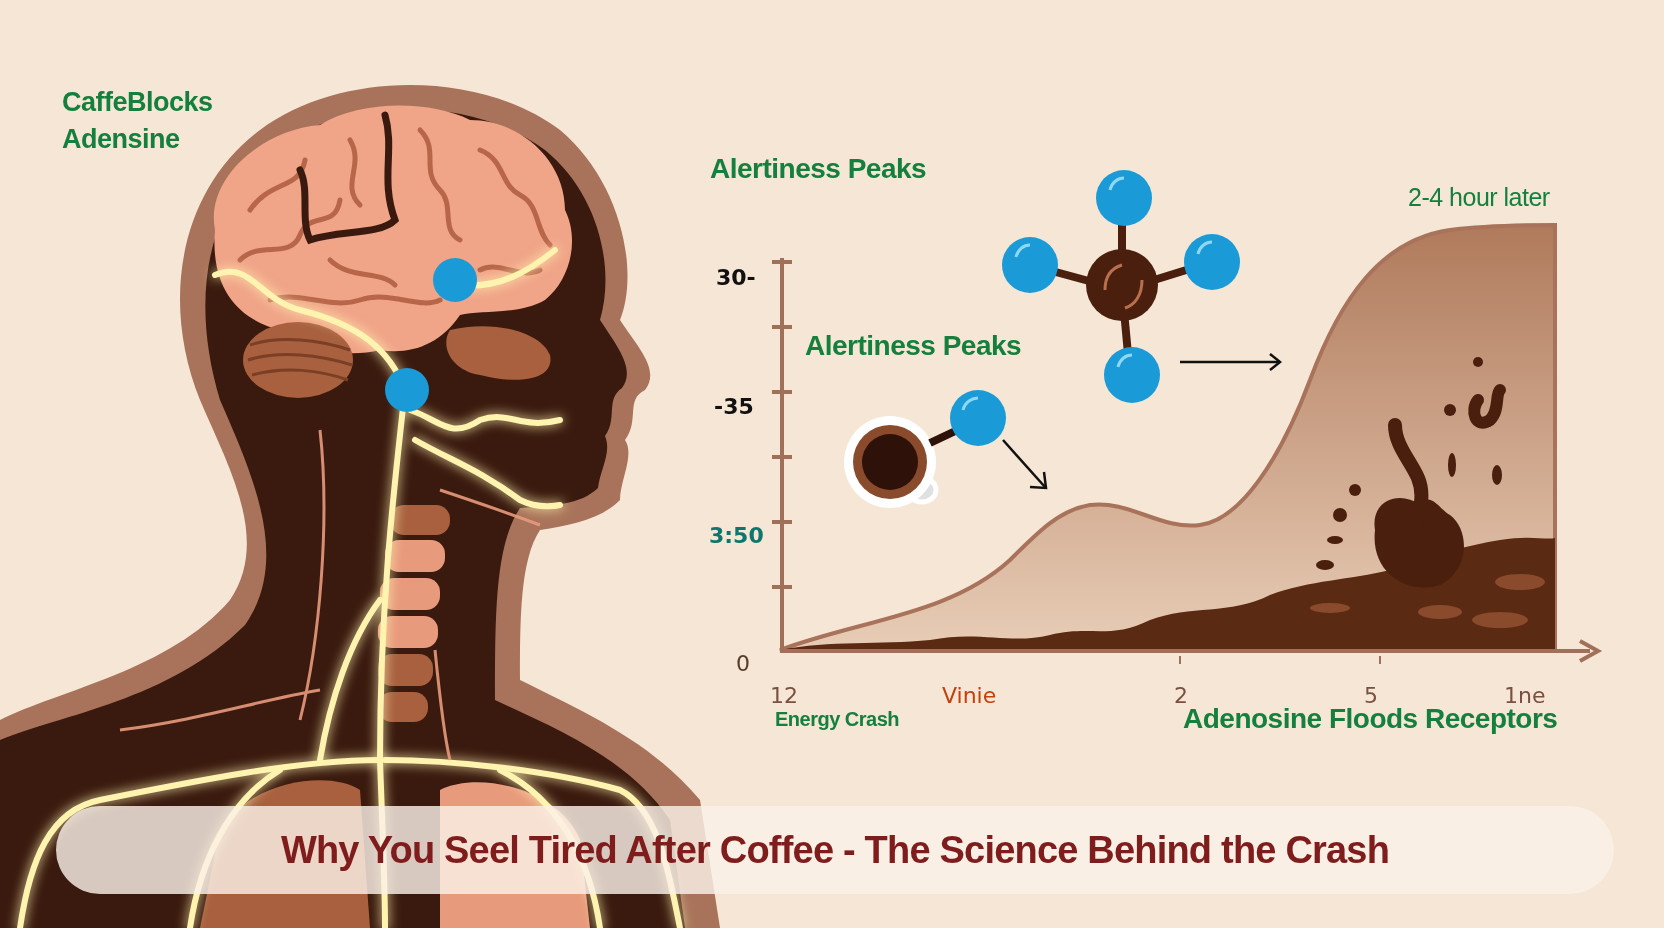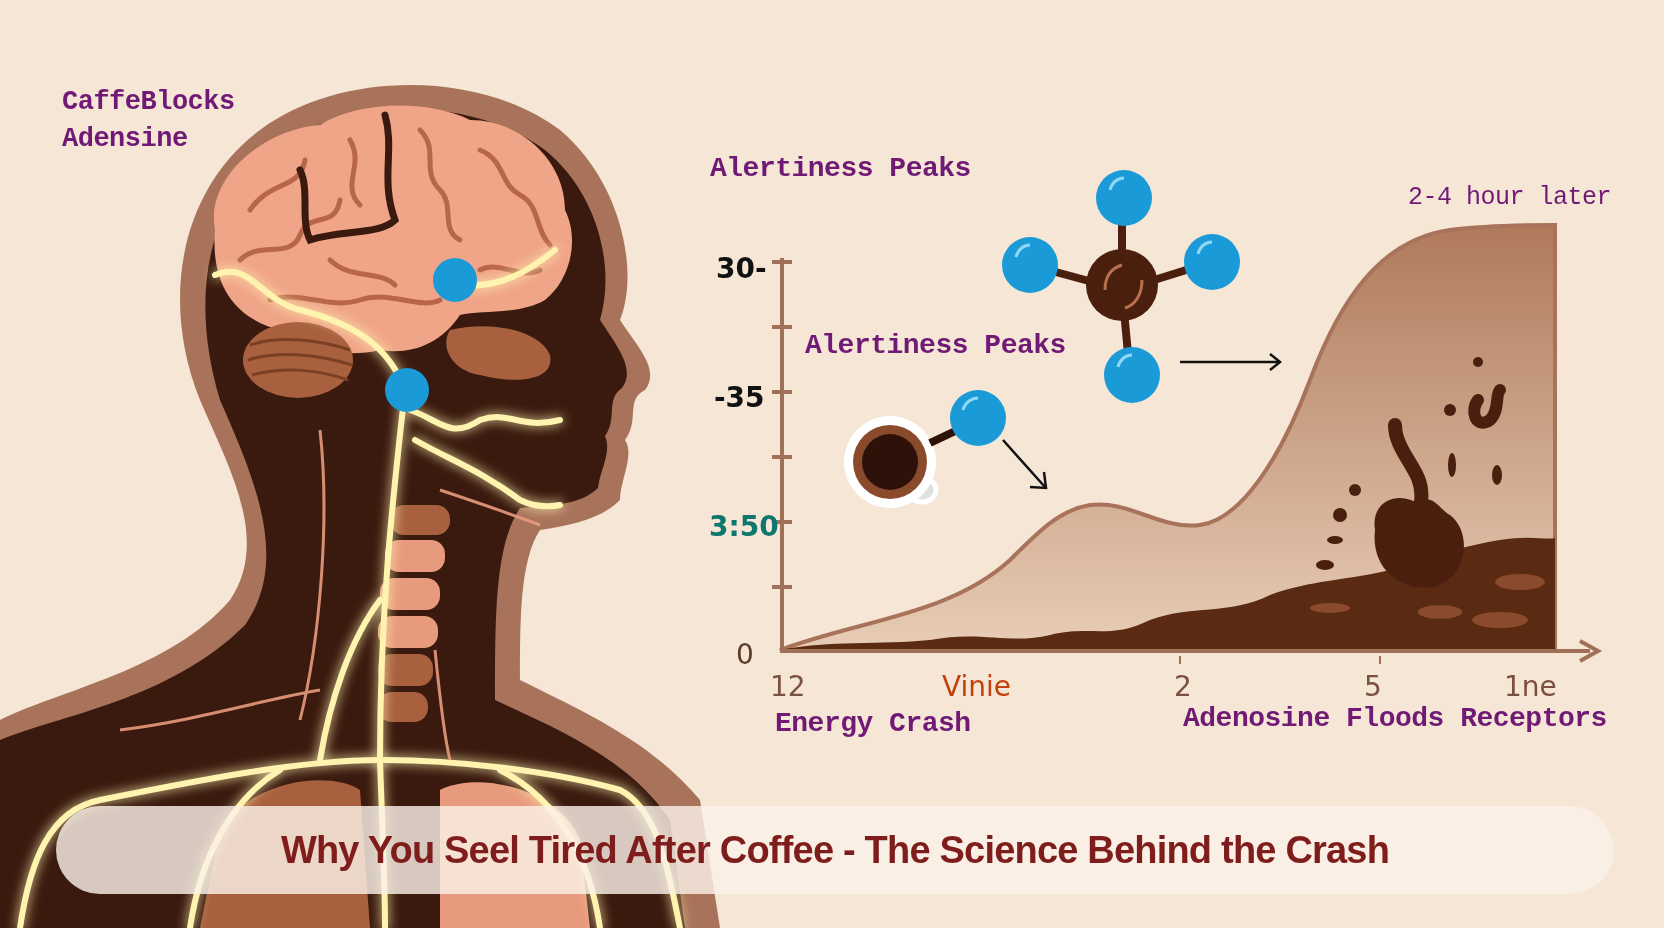--- a/index.html
+++ b/index.html
@@ -3,27 +3,27 @@
 <meta charset="utf-8">
 <style>
   html, body { margin: 0; padding: 0; }
   body {
     width: 1664px; height: 928px; overflow: hidden; position: relative;
     background: #f5e6d6;
     font-family: "Liberation Sans", "DejaVu Sans", sans-serif;
   }
   .canvas { position: absolute; left: 0; top: 0; width: 1664px; height: 928px; }
   .label {
-    position: absolute; color: #701a75; font-weight: bold;
-    font-family: Liberation Mono, monospace;
+    position: absolute; color: #15803d; font-weight: bold;
+    font-family: Liberation Sans, sans-serif;
     letter-spacing: -0.5px; white-space: nowrap;
   }
   .tick-label {
     position: absolute; font-family: "DejaVu Sans", "Liberation Sans", sans-serif;
-    font-size: 28px; white-space: nowrap;
+    font-size: 22px; white-space: nowrap; margin-top: 13px;
   }
   .title-bar {
     position: absolute; left: 56px; top: 806px; width: 1558px; height: 88px;
     border-radius: 44px; background: rgba(250, 240, 230, 0.82);
     display: flex; align-items: center; justify-content: center;
   }
   .title-text {
     font-family: "Liberation Sans", "DejaVu Sans", sans-serif; font-weight: bold;
     font-size: 38px; color: #7f1d1d; letter-spacing: -0.8px; text-align: right;
   }
@@ -196,21 +196,21 @@
 </svg>
 
 <div class="label" style="left:62px; top:84px; font-size:27px; line-height:37px;">
   <div>CaffeBlocks</div>
   <div>Adensine</div>
 </div>
 
 <div class="label" style="left:710px; top:153px; font-size:28px;">Alertiness Peaks</div>
 <div class="label" style="left:805px; top:330px; font-size:28px;">Alertiness Peaks</div>
 <div class="label" style="left:1408px; top:183px; font-size:25px; font-weight:normal;">2-4 hour later</div>
-<div class="label" style="left:775px; top:708px; font-size:28px;">Energy Crash</div>
+<div class="label" style="left:775px; top:708px; font-size:20px;">Energy Crash</div>
 <div class="label" style="left:1183px; top:703px; font-size:28px;">Adenosine Floods Receptors</div>
 
 <div class="tick-label" style="left:716px; top:252px; color:#111; font-weight:bold;">30-</div>
 <div class="tick-label" style="left:714px; top:381px; color:#111; font-weight:bold;">-35</div>
 <div class="tick-label" style="left:709px; top:510px; color:#0f766e; font-weight:bold;">3:50</div>
 <div class="tick-label" style="left:736px; top:638px; color:#5a3a2a;">0</div>
 
 <div class="tick-label" style="left:770px; top:670px; color:#7a5040;">12</div>
 <div class="tick-label" style="left:942px; top:670px; color:#c2410c;">Vinie</div>
 <div class="tick-label" style="left:1174px; top:670px; color:#7a5040;">2</div>

